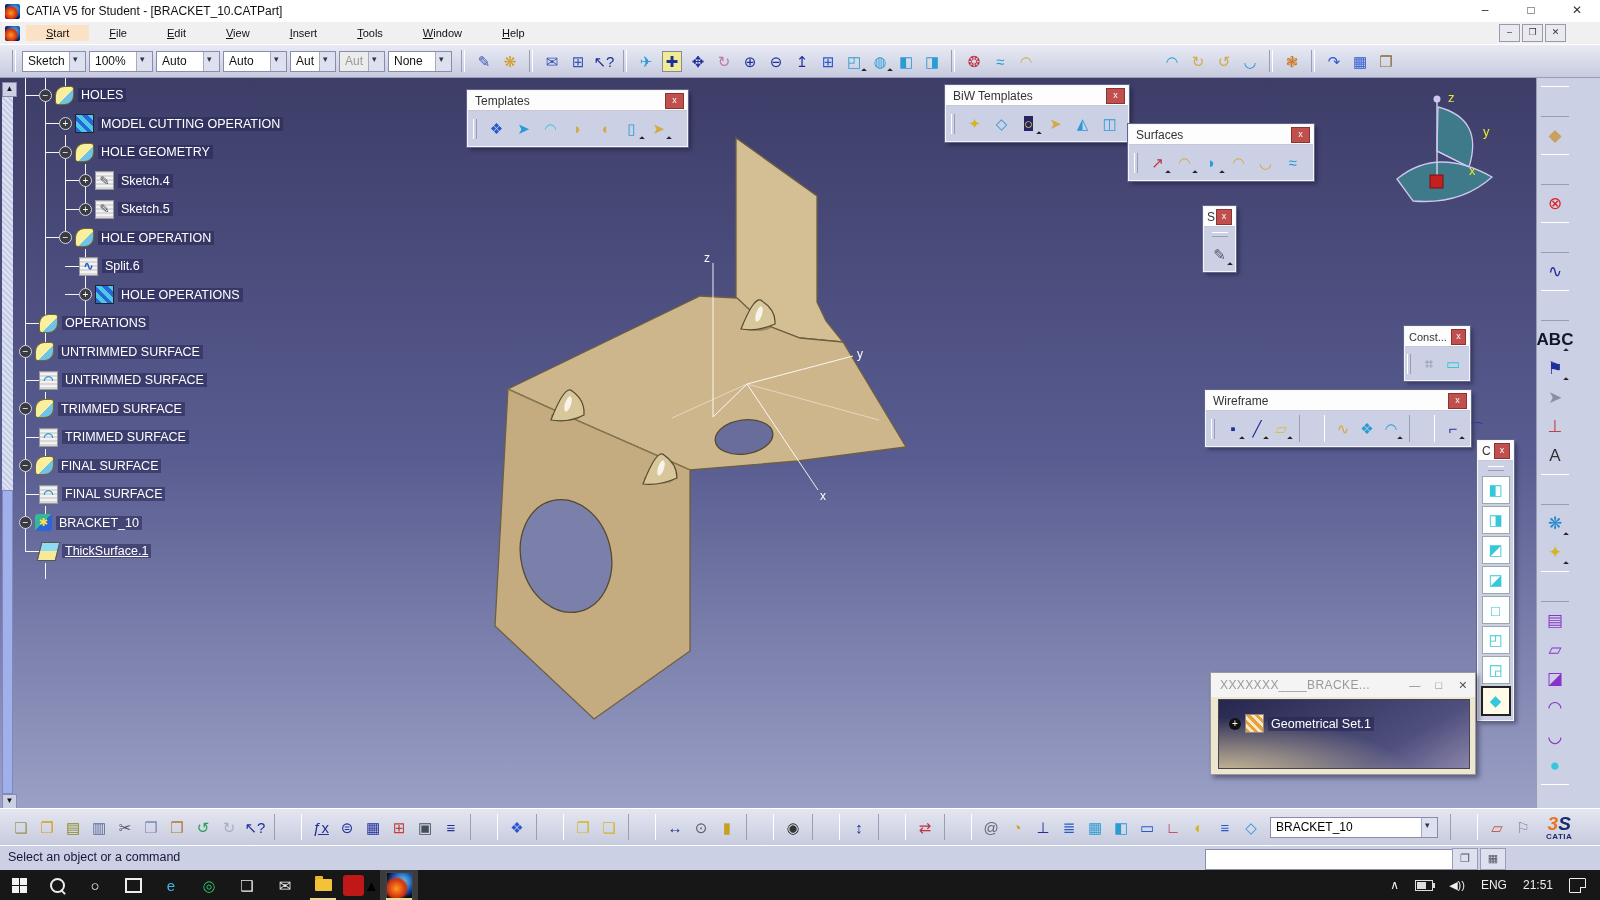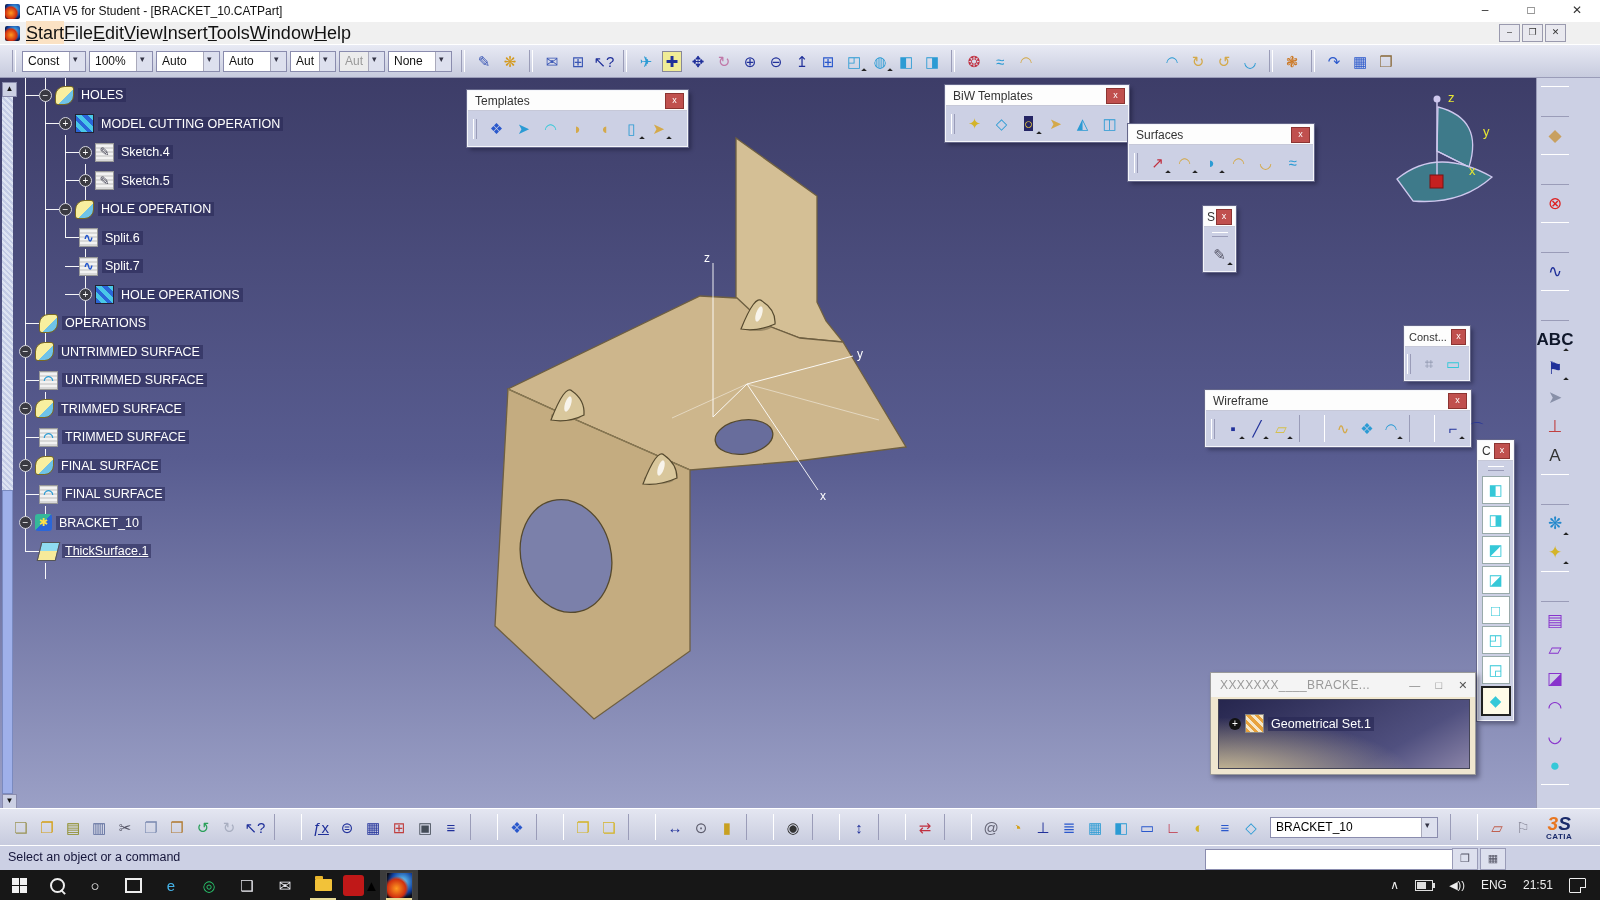--- a/index.html
+++ b/index.html
@@ -11,21 +11,21 @@
   .titlebar{left:0;top:0;width:1600px;height:22px;background:#fff;display:flex;align-items:center}
   .app-ico{width:15px;height:15px;margin:0 6px 0 5px;border-radius:2px;background:
      radial-gradient(circle at 40% 60%, #ff9a20, #d03010 45%, rgba(0,0,0,0) 60%),
      radial-gradient(circle at 62% 35%, #50c8ff, #1040a0 55%, rgba(0,0,0,0) 75%),#0a1030;}
   .titletext{font-size:12px;color:#111}
   .wbtns{margin-left:auto;display:flex}
   .wbtn{width:46px;height:22px;text-align:center;line-height:20px;font-size:12px;color:#333}
 
   
   .menubar{left:0;top:22px;width:1600px;height:22px;background:#f0f0f0;display:flex;align-items:center;border-bottom:1px solid #d9d9e0}
-  .menu-item{font-size:18px;color:#111;padding:2px 0;white-space:nowrap}
+  .menu-item{font-size:11px;color:#111;padding:2px 20px;white-space:nowrap}
   .menu-item.hl{background:#fbe2c4}
   .menu-item u{text-decoration:underline}
   .mdibtns{margin-left:auto;display:flex;margin-right:34px}
   .mdibtn{width:19px;height:16px;background:#e9e9ef;border:1px solid #9a9aae;margin-left:2px;
           font-size:9px;line-height:14px;text-align:center;color:#333}
 
   
   .toolbar-top{left:0;top:44px;width:1600px;height:34px;background:linear-gradient(#e8eaf4,#c7cbde);
      border-top:1px solid #fff;border-bottom:1px solid #9a9cb8;display:flex;align-items:center;padding-left:6px;box-sizing:border-box}
   .combo{height:21px;background:#fff;border:1px solid #8a8cae;display:flex;align-items:center;
@@ -199,21 +199,21 @@
 
       <span class="mdibtn">✕</span>
     </span>
 </div>
 
 <div class="abs toolbar-top">
   <span class="sep-item"></span>
   <span style="display:flex">
 
       <span class="combo cw">
-        <span class="cval">Const</span>
+        <span class="cval">Sketch</span>
         <span class="arr"></span>
       </span>
 
       <span class="combo cw">
         <span class="cval">100%</span>
         <span class="arr"></span>
       </span>
 
       <span class="combo cw">
         <span class="cval">Auto</span>
@@ -495,20 +495,26 @@
       <span class="tlabel">HOLES</span>
     </div>
 
     <div class="trow d2">
       <span class="stub"></span>
       <span class="exp plus"></span>
       <span class="ticon ic-checker"></span>
       <span class="tlabel">MODEL CUTTING OPERATION</span>
     </div>
 
+    <div class="trow d2">
+      <span class="stub"></span>
+      <span class="exp minus"></span>
+      <span class="ticon ic-openbody"></span>
+      <span class="tlabel">HOLE GEOMETRY</span>
+    </div>
 
     <div class="trow d3">
       <span class="stub"></span>
       <span class="exp plus"></span>
       <span class="ticon ic-sketch"></span>
       <span class="tlabel">Sketch.4</span>
     </div>
 
     <div class="trow d3">
       <span class="stub"></span>
@@ -524,26 +530,20 @@
       <span class="tlabel">HOLE OPERATION</span>
     </div>
 
     <div class="trow d3">
       <span class="stub"></span>
 
       <span class="ticon ic-split"></span>
       <span class="tlabel">Split.6</span>
     </div>
 
-    <div class="trow d3">
-      <span class="stub"></span>
-
-      <span class="ticon ic-split"></span>
-      <span class="tlabel">Split.7</span>
-    </div>
 
     <div class="trow d3">
       <span class="stub"></span>
       <span class="exp plus"></span>
       <span class="ticon ic-checker"></span>
       <span class="tlabel">HOLE OPERATIONS</span>
     </div>
 
     <div class="trow d1">
       <span class="stub"></span>

